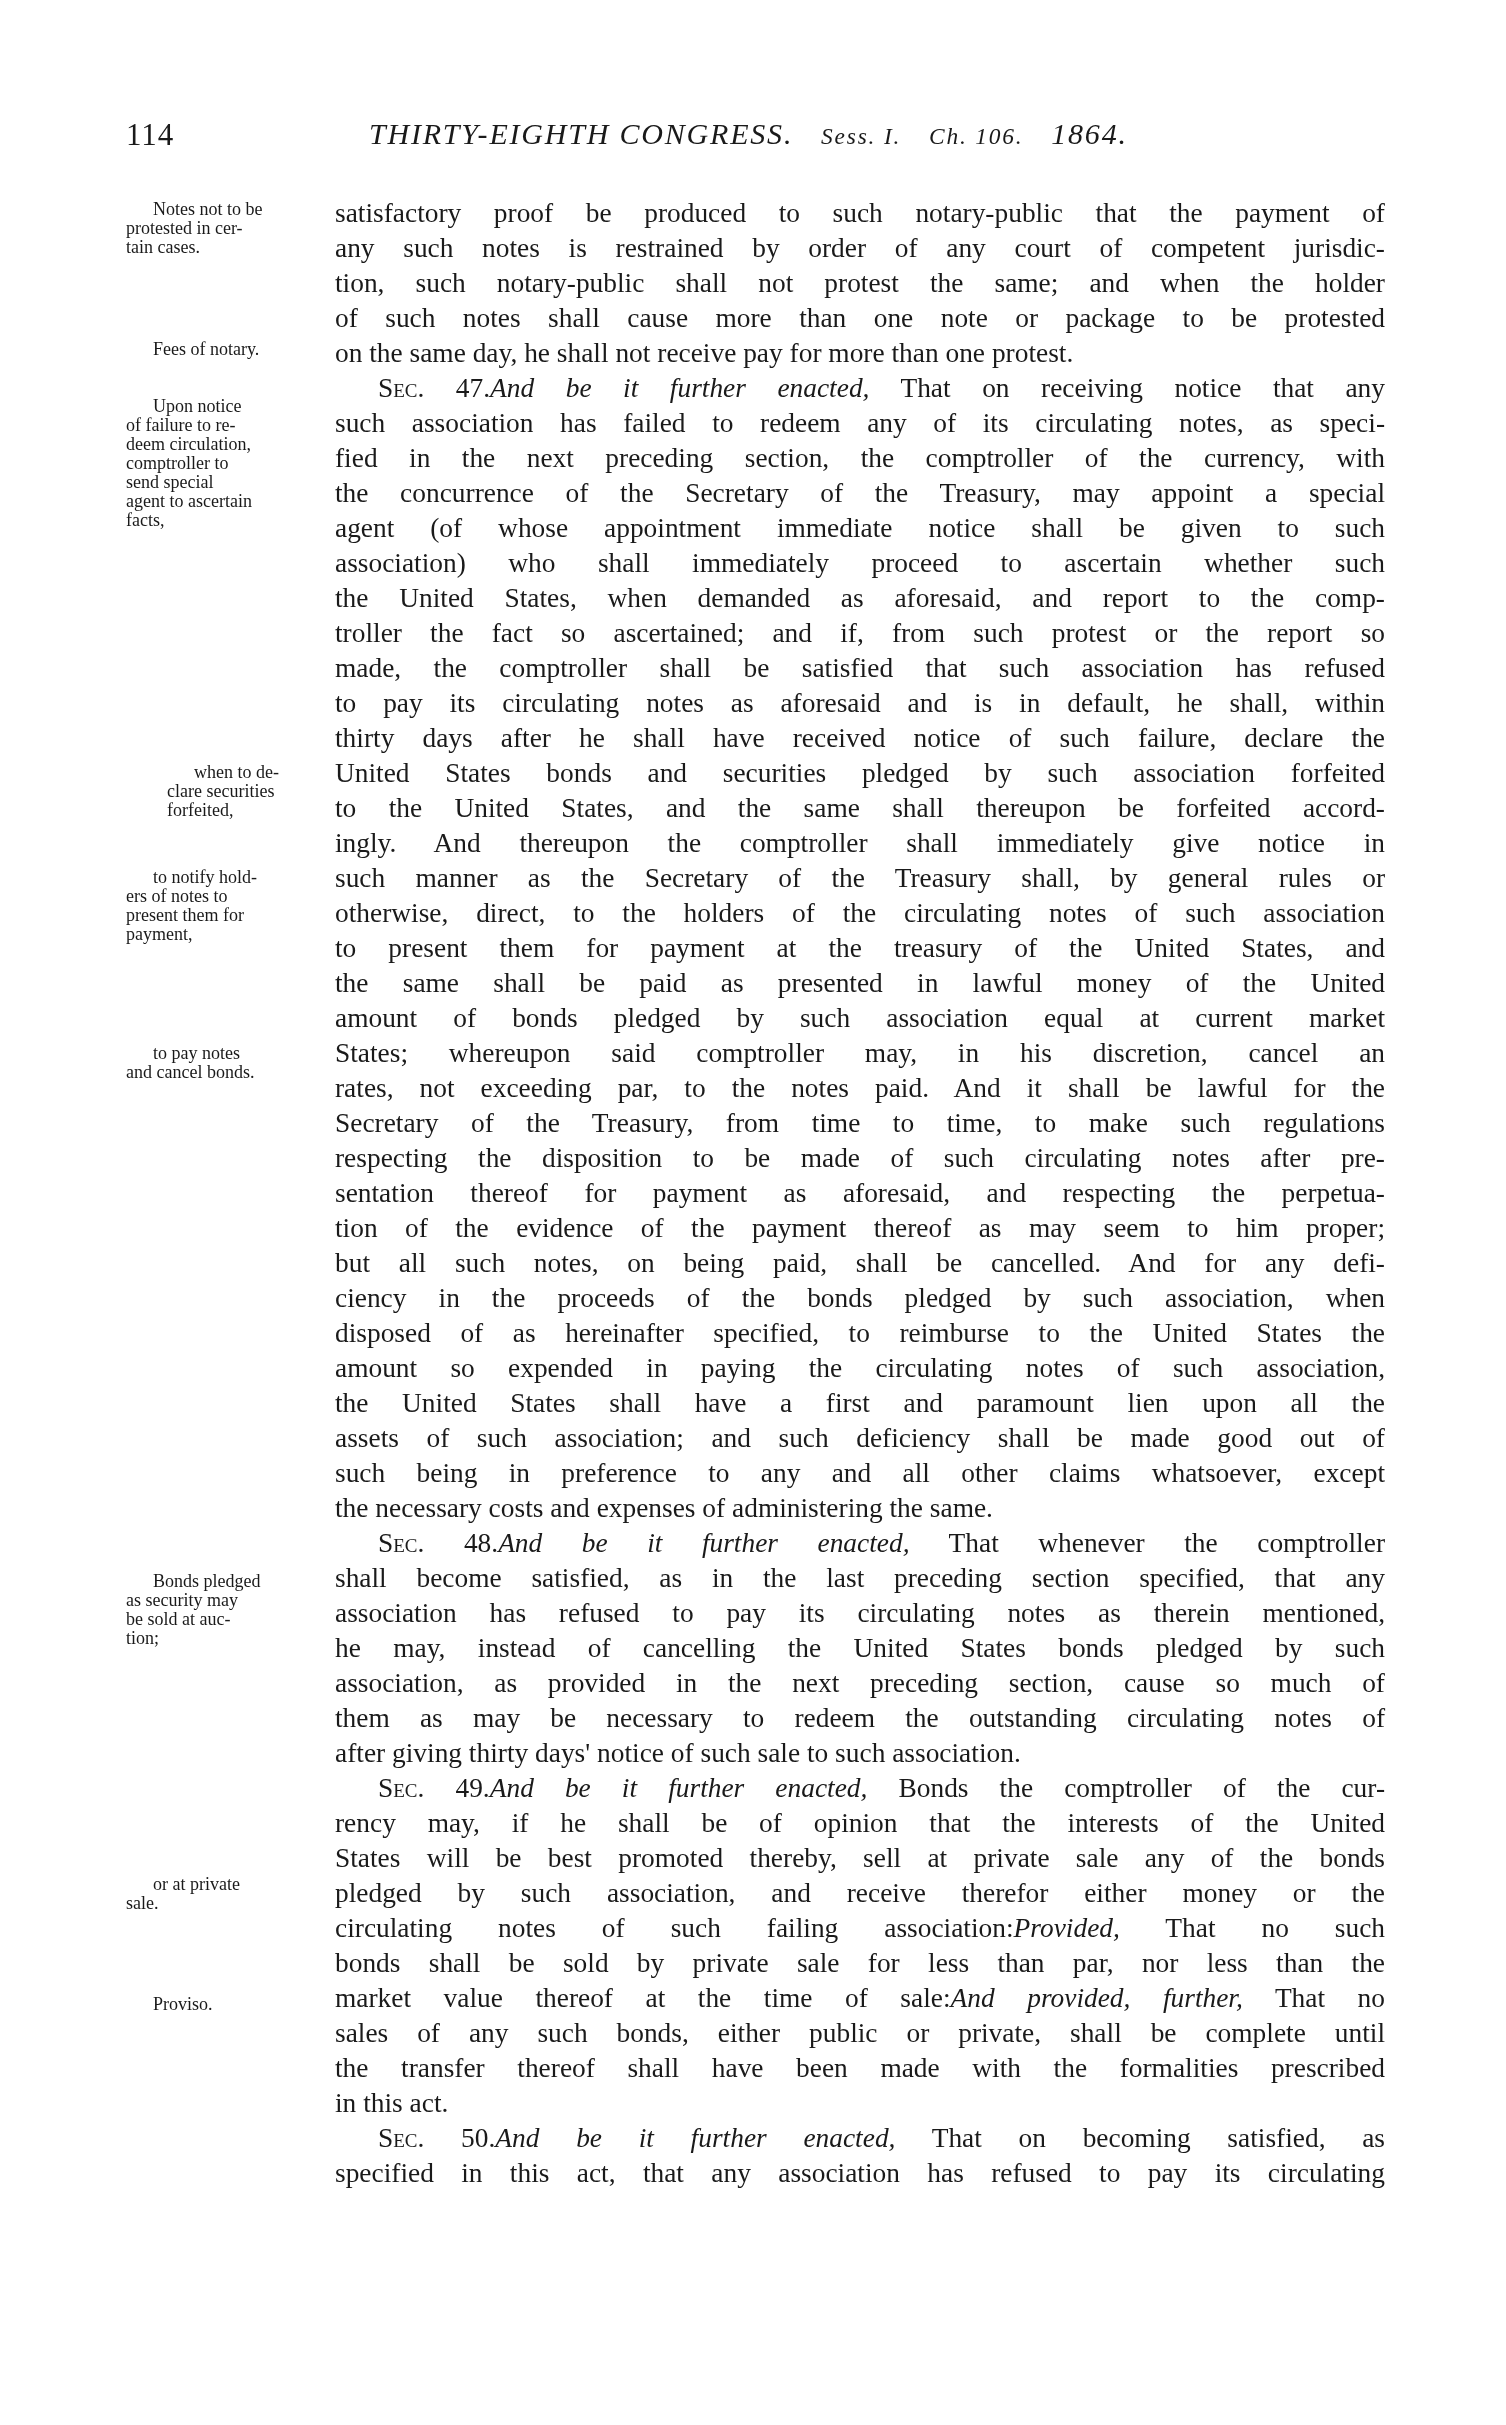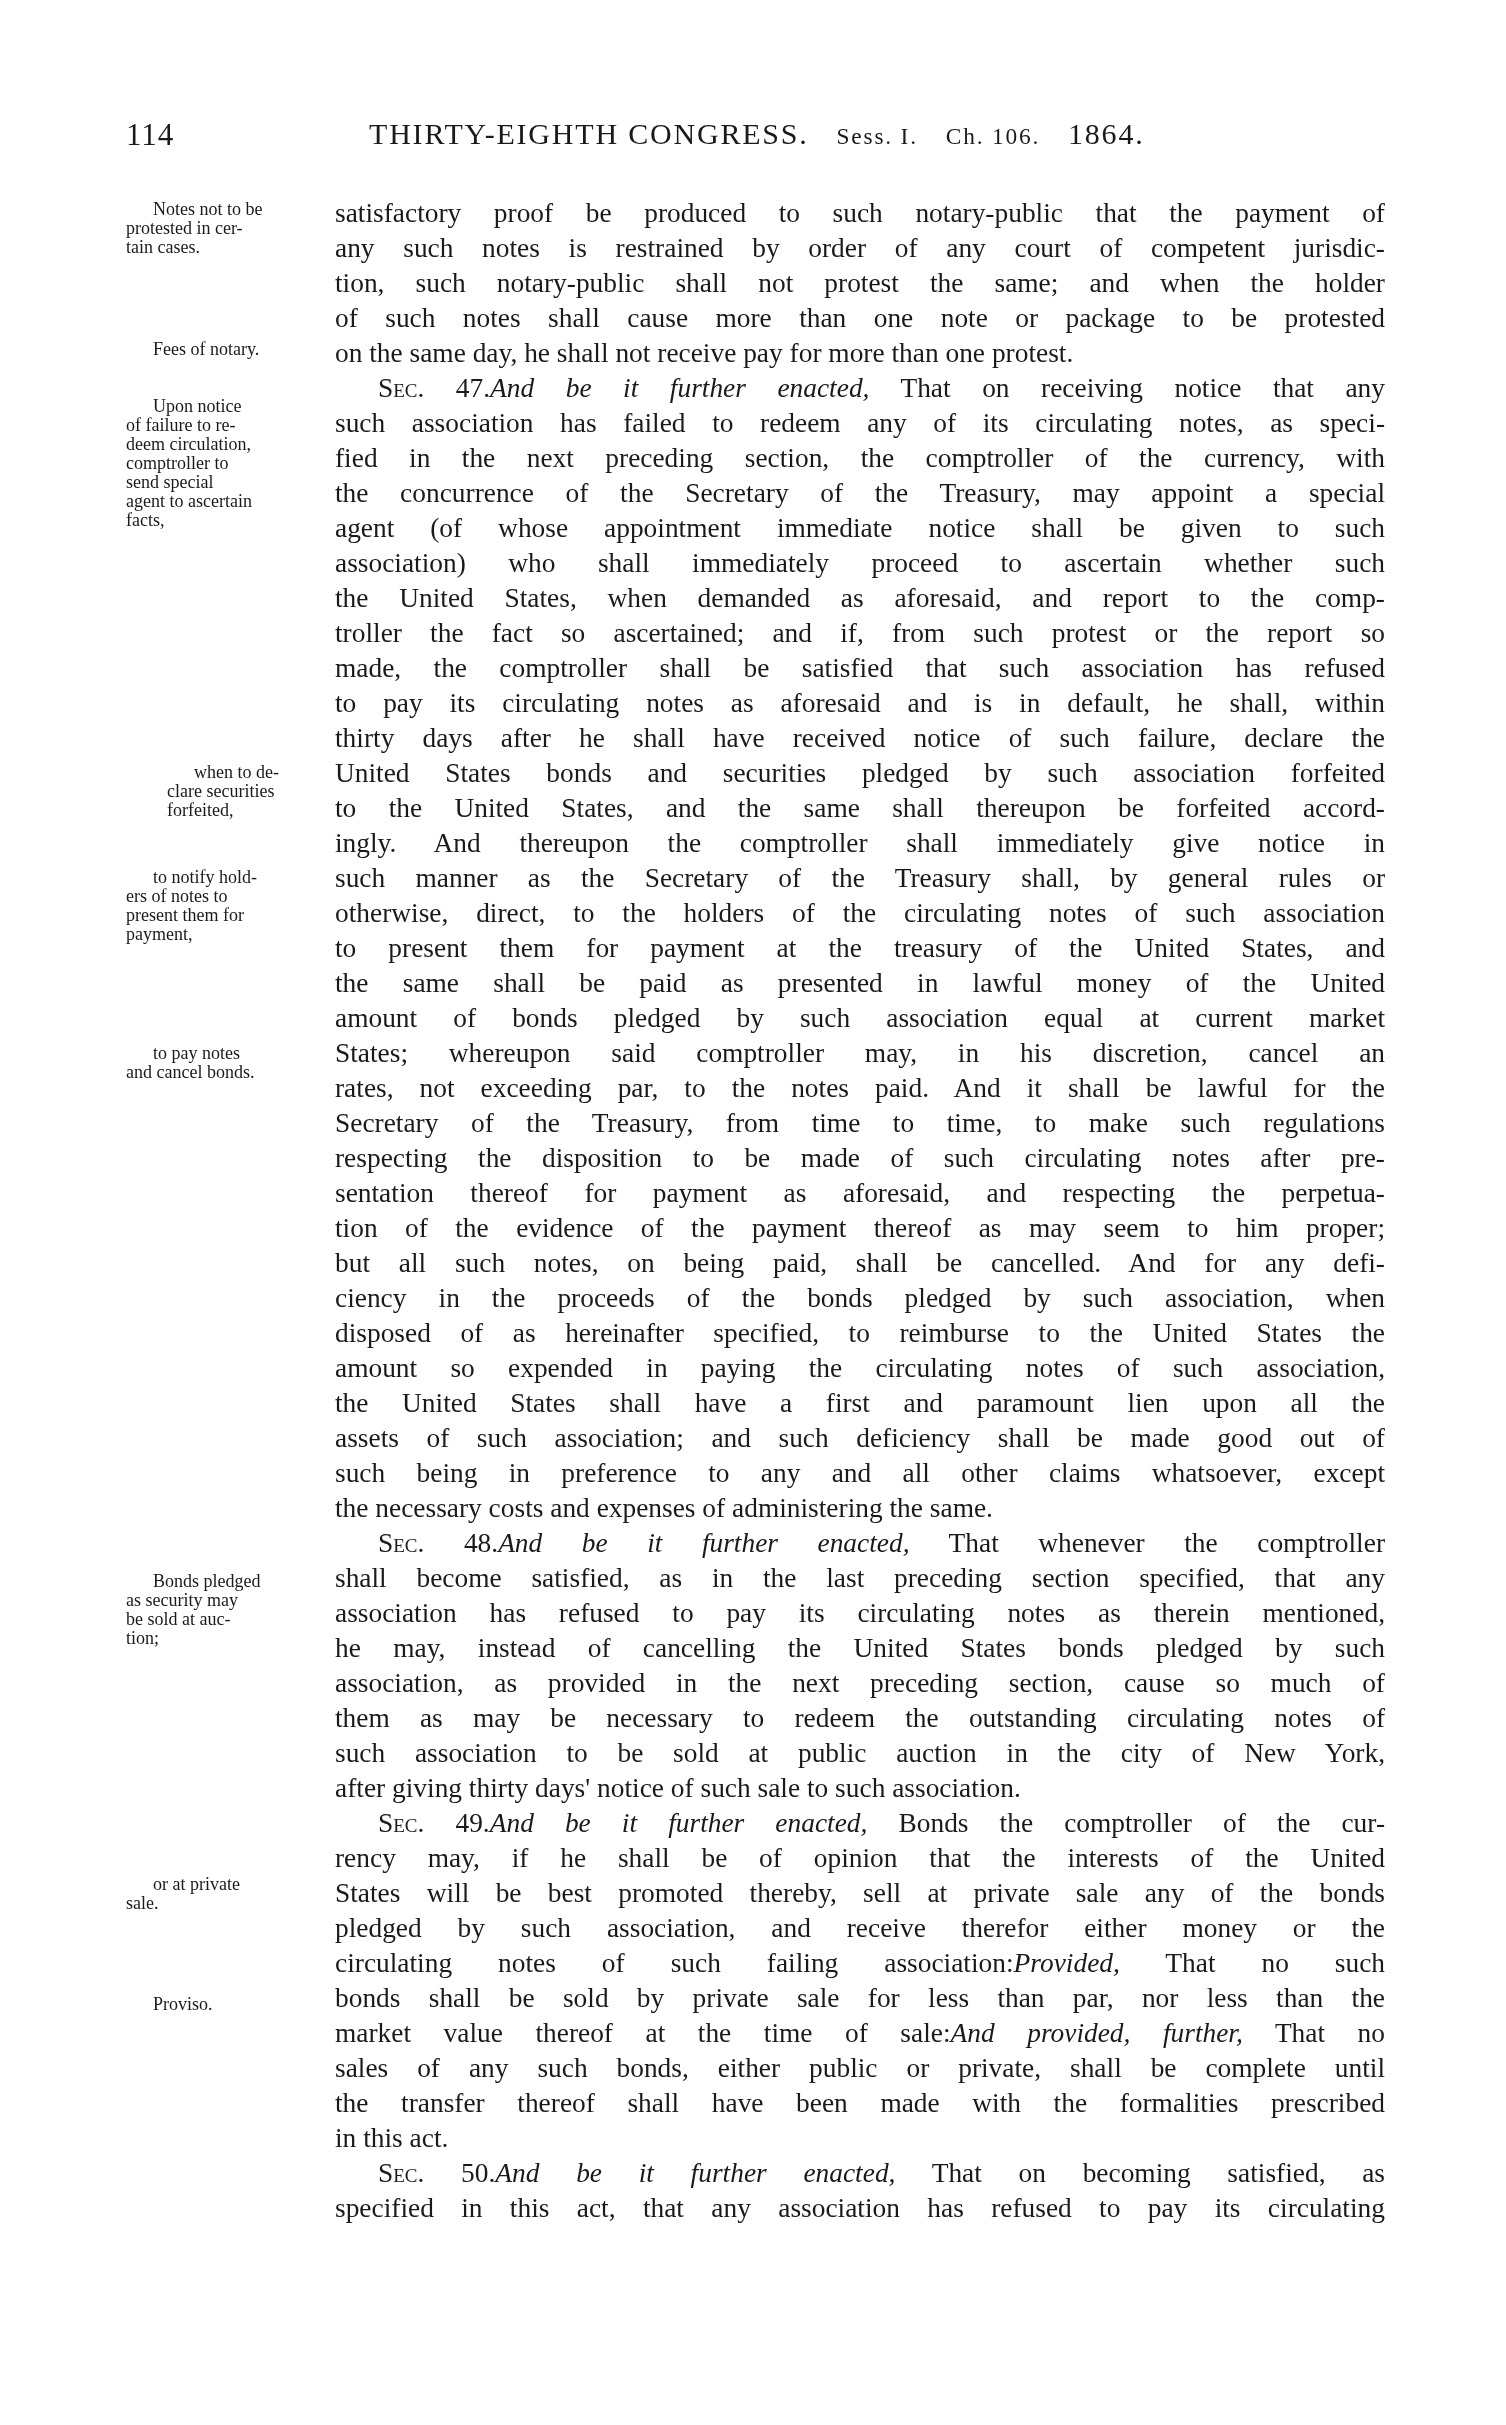--- a/index.html
+++ b/index.html
@@ -1,20 +1,20 @@
 <!DOCTYPE html>
 <html style="font-size:14.4px"><head>
 <meta charset="utf-8">
 <style>
   html, body { margin: 0; padding: 0; background: #ffffff; }
   body { width: 1507px; height: 2426px; position: relative; overflow: hidden;
          font-family: "Liberation Serif", "DejaVu Serif", serif; color: #1a1a1a; }
   .header { position: absolute; top: 117px; left: 126px; width: 1259px; height: 45px; }
   .page-no { position: absolute; left: 0; top: 0; font-size: 31px; letter-spacing: 0.9px; }
-  .running-head { position: absolute; left: 243px; top: 0; font-size: 30px; letter-spacing: 1.8px; white-space: nowrap; }
+  .running-head { position: absolute; left: 243px; top: 0; font-size: 30px; letter-spacing: 1.8px; white-space: nowrap; font-style: italic; }
   .running-head .sc { font-size: 23.4px; }
   .content { position: absolute; top: 196px; left: 126px; width: 1259px; }
   .row { position: relative; height: 35px; }
   .line { position: absolute; left: 209px; width: 1050px; font-size: 27.4px; line-height: 35px;
           white-space: nowrap; text-align: justify; text-align-last: justify; }
   .line.last { text-align-last: left; }
   .line.indent { left: 252px; width: 1007px; }
   .note { position: absolute; left: 0; width: 207px; font-size: 18px; line-height: 19px; }
   .note span { display: block; white-space: nowrap; }
   .note .first { padding-left: 27px; }
@@ -161,23 +161,20 @@
     <div class="row">
       <div class="line"><span>he may, instead of cancelling the United States bonds pledged by such</span></div>
     </div>
     <div class="row">
       <div class="line"><span>association, as provided in the next preceding section, cause so much of</span></div>
     </div>
     <div class="row">
       <div class="line"><span>them as may be necessary to redeem the outstanding circulating notes of</span></div>
     </div>
     <div class="row">
-      <div class="line"><span>such association to be sold at public auction in the city of New York,</span></div>
-    </div>
-    <div class="row">
       <div class="line last"><span>after giving thirty days' notice of such sale to such association.</span></div>
     </div>
     <div class="row">
       <div class="line indent"><span class="sec">Sec. 49.</span><em>And be it further enacted,</em><span> Bonds the comptroller of the cur-</span></div>
     </div>
     <div class="row">
       <div class="line"><span>rency may, if he shall be of opinion that the interests of the United</span></div>
     </div>
     <div class="row">
       <div class="line"><span>States will be best promoted thereby, sell at private sale any of the bonds</span></div>

